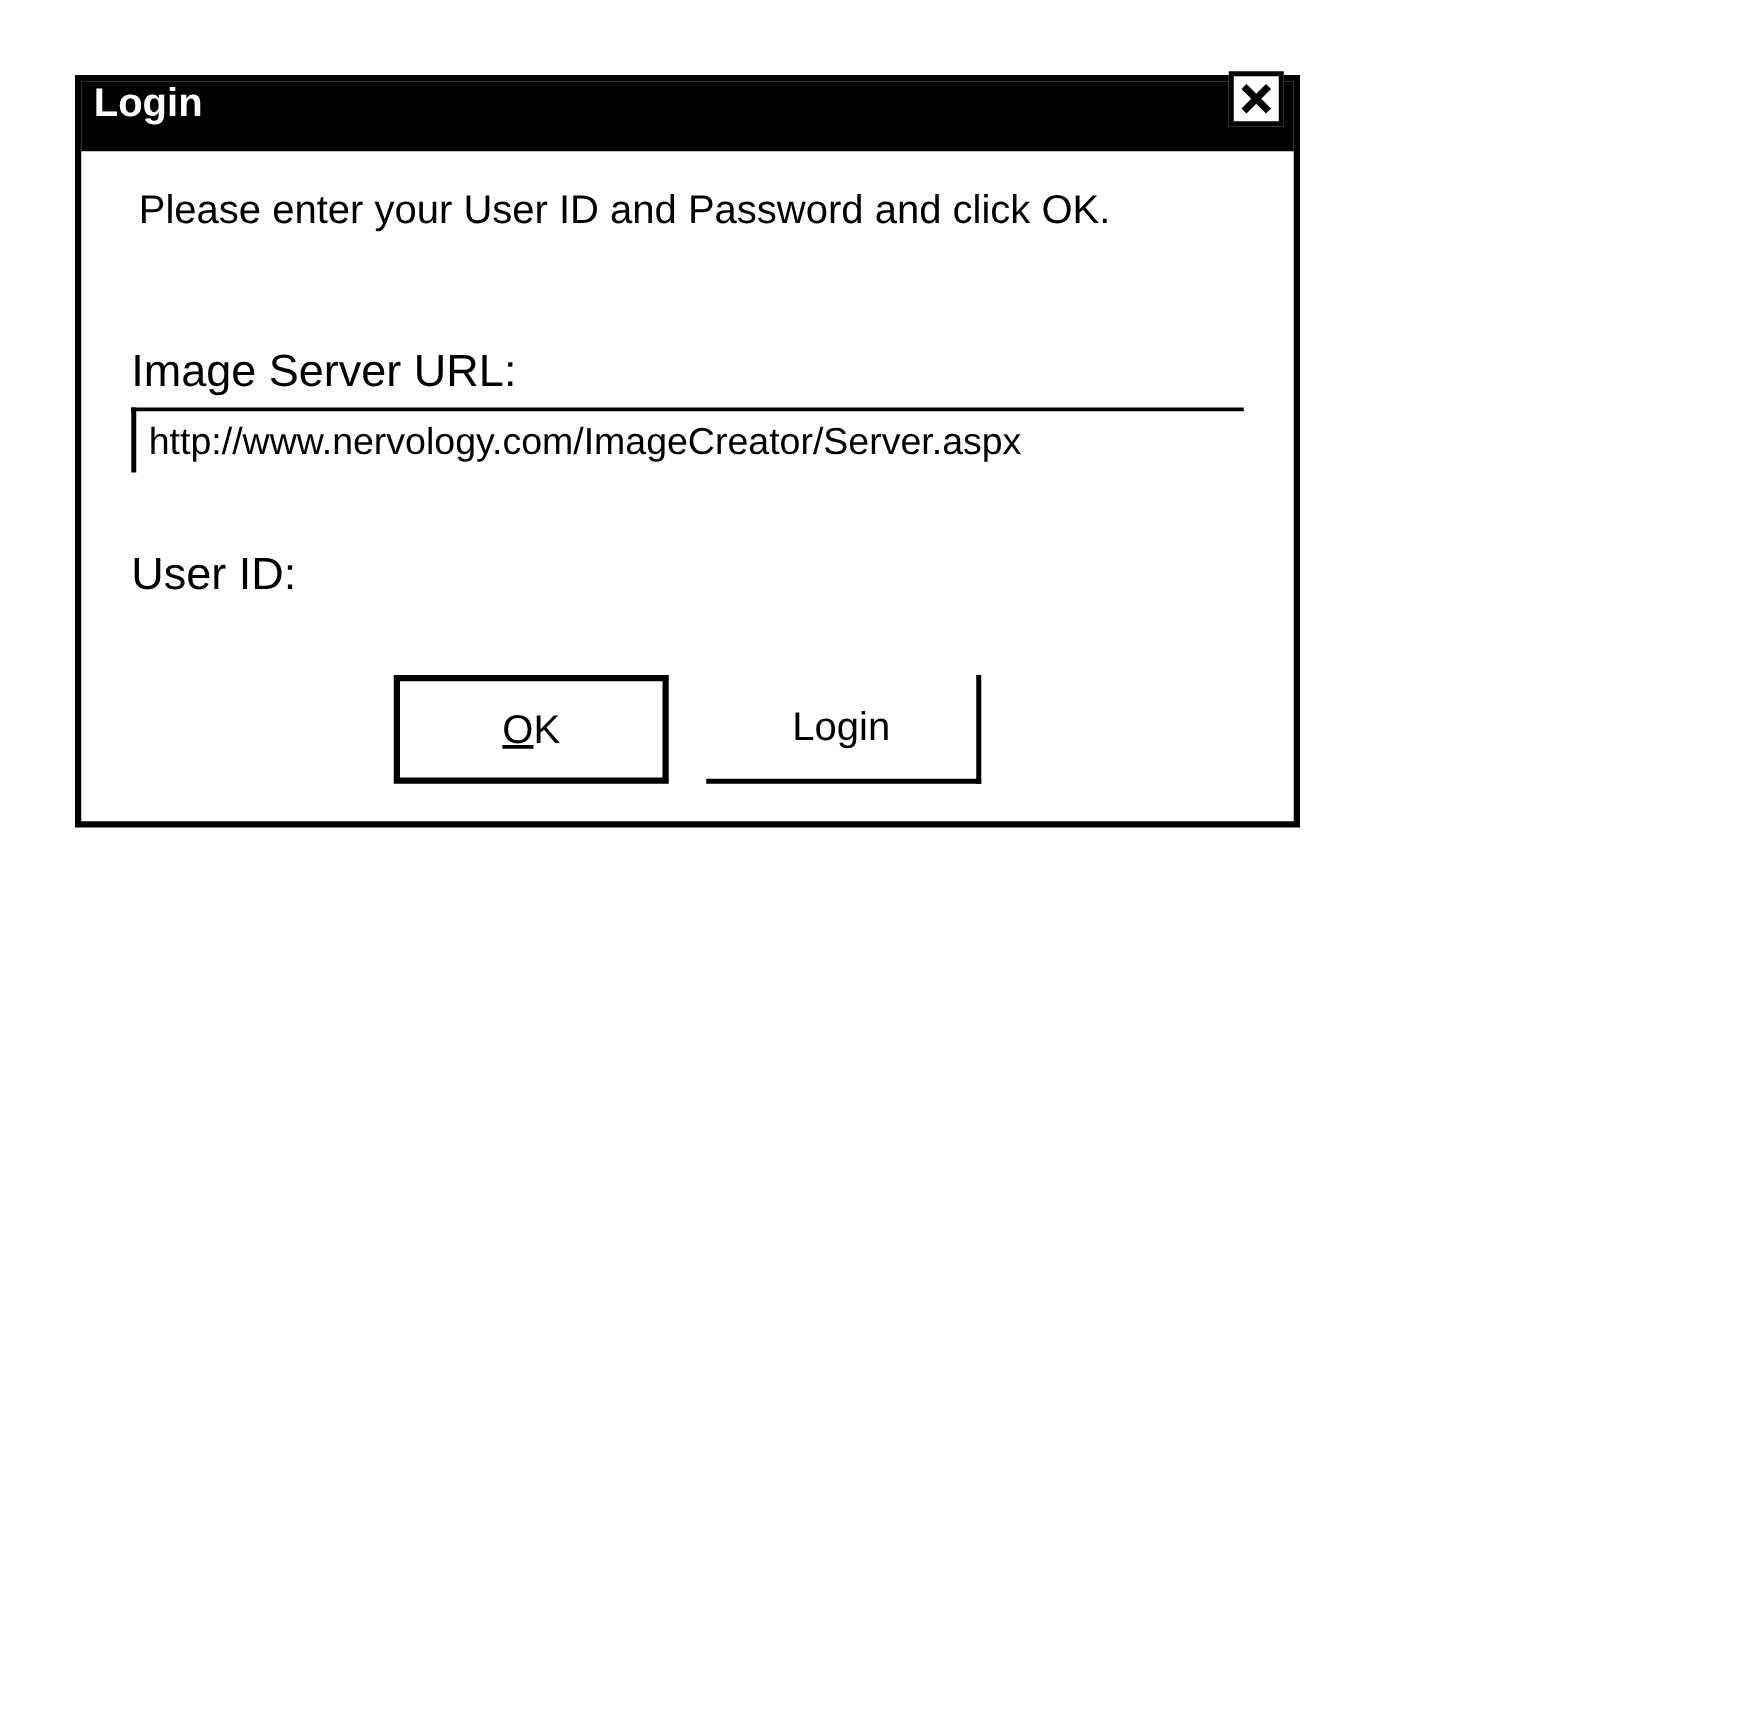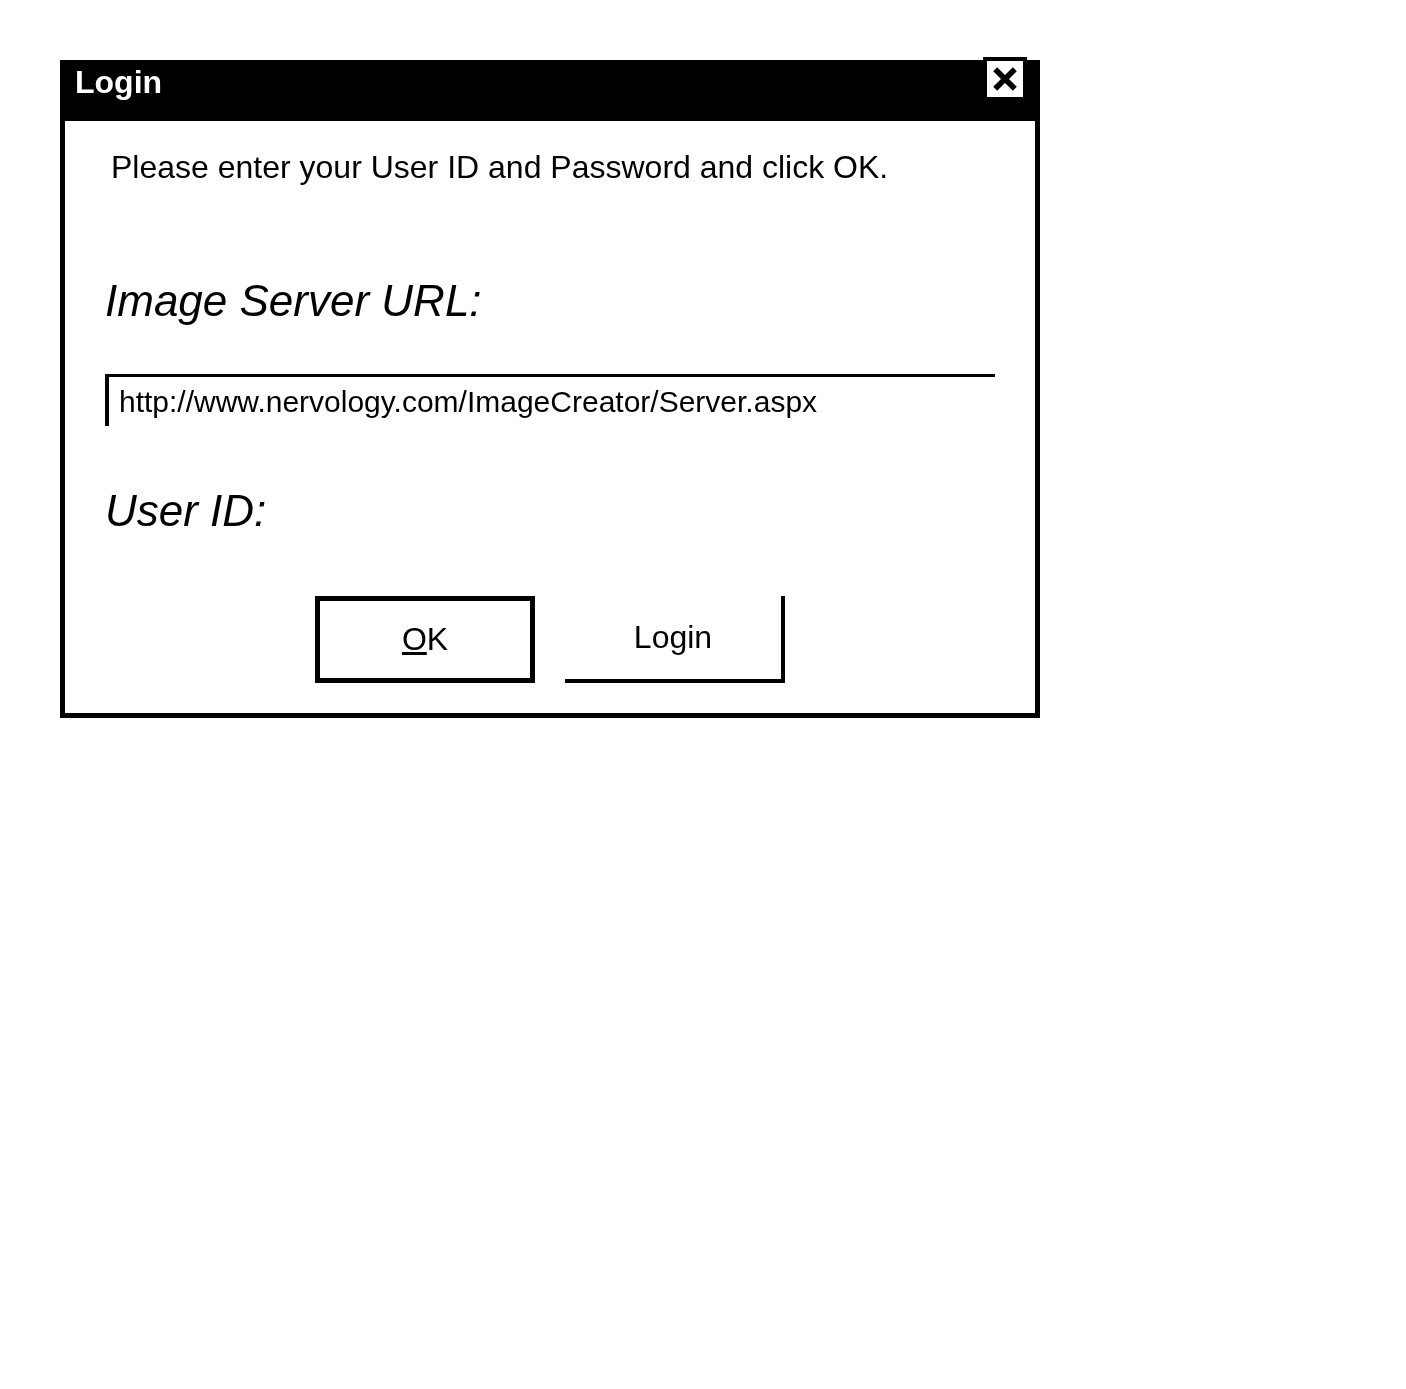--- a/index.html
+++ b/index.html
@@ -49,37 +49,35 @@
     }
     .instruction {
       font-size: 32px;
       margin-bottom: 90px;
       margin-left: 6px;
     }
     .field-group {
       margin-bottom: 60px;
     }
     .field-label {
-      font-size: 44px;
+      font-size: 36px;
       margin-bottom: 8px;
       display: block;
-      font-style: italic;
     }
     .field-input {
       width: 100%;
       border: none;
       border-top: 3px solid #000;
       border-left: 4px solid #000;
       font-size: 30px;
       padding: 6px 6px 6px 10px;
       background: #fff;
       outline: none;
       height: 52px;
       font-family: Arial, Helvetica, sans-serif;
-      margin-top: 40px;
     }
     .field-input.password {
       font-size: 20px;
       letter-spacing: 1px;
       padding-top: 2px;
     }
     .button-row {
       display: flex;
       justify-content: center;
       gap: 30px;

